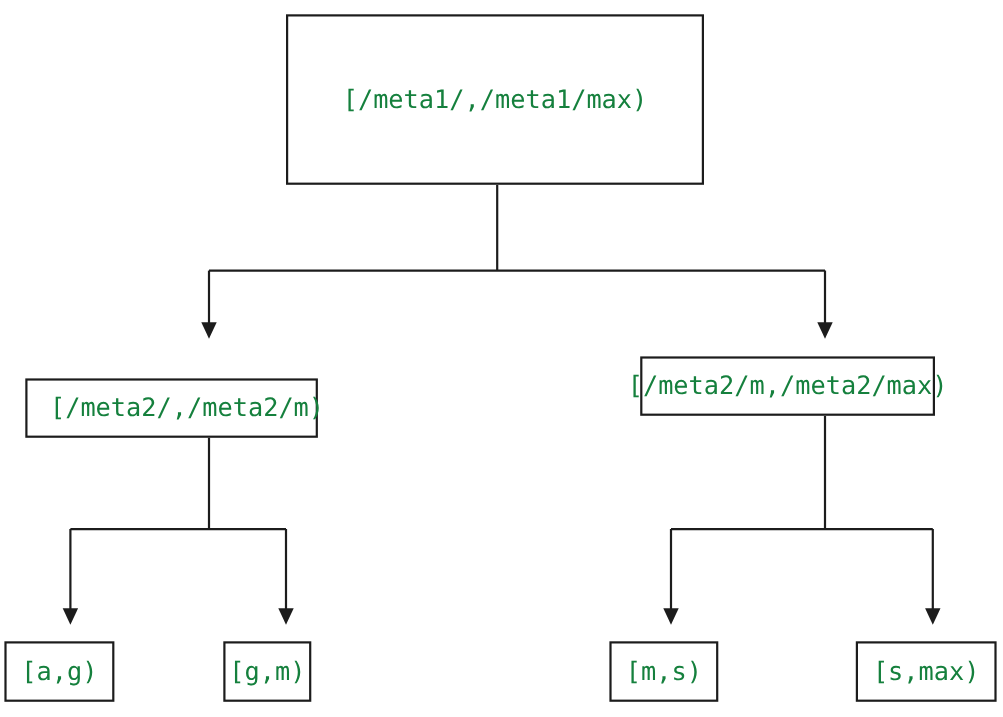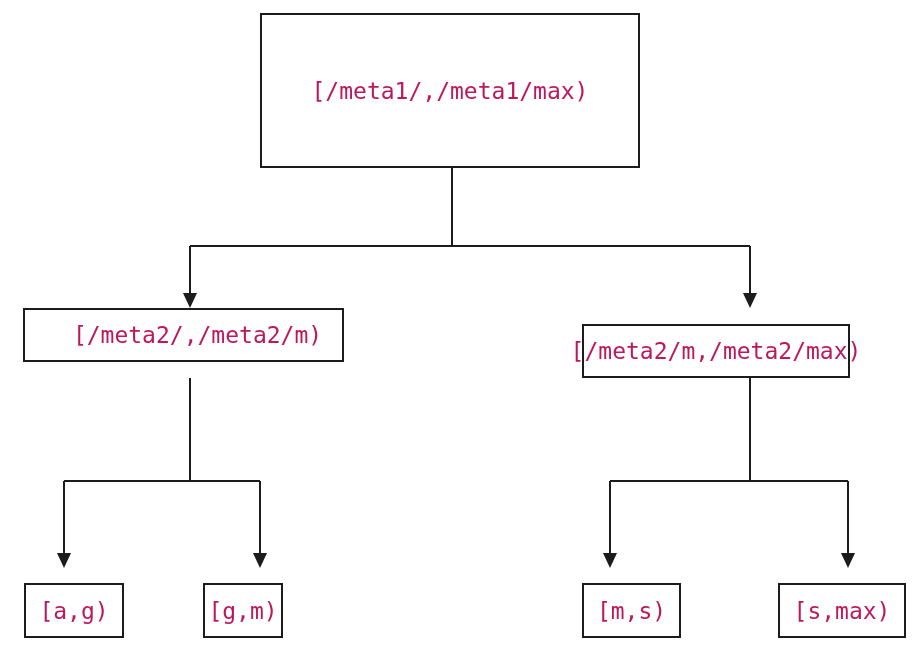--- a/index.html
+++ b/index.html
@@ -23,31 +23,31 @@
     height: 652px;
   }
   .node {
     position: absolute;
     box-sizing: border-box;
     border: 2px solid #1c1c1c;
     background: #ffffff;
     display: flex;
     align-items: center;
     justify-content: center;
-    color: #be185d;
+    color: #15803d;
     font-size: 23px;
     letter-spacing: 0;
     white-space: nowrap;
   }
   .node-root   { left: 260px; top: 13px;  width: 380px; height: 155px; }
-  .node-l1a    { left: 23px;  top: 308px; width: 321px; height: 54px; padding-left: 28px; }
+  .node-l1a    { left: 23px;  top: 344px; width: 266px; height: 54px; padding-left: 28px; }
   .node-l1b    { left: 582px; top: 324px; width: 268px; height: 54px; }
-  .node-leaf0  { left: 24px;   top: 583px; width: 100px; height: 55px; }
+  .node-leaf0  { left: 4px;   top: 583px; width: 100px; height: 55px; }
   .node-leaf1  { left: 203px; top: 583px; width: 80px; height: 55px; }
-  .node-leaf2  { left: 554px; top: 583px; width: 99px;  height: 55px; margin-left: 28px; }
+  .node-leaf2  { left: 554px; top: 583px; width: 99px;  height: 55px; }
   .node-leaf3  { left: 778px; top: 583px; width: 128px; height: 55px; }
   .edge {
     stroke: #1c1c1c;
     stroke-width: 2;
     fill: none;
   }
   .arrowhead {
     fill: #1c1c1c;
     stroke: none;
   }

